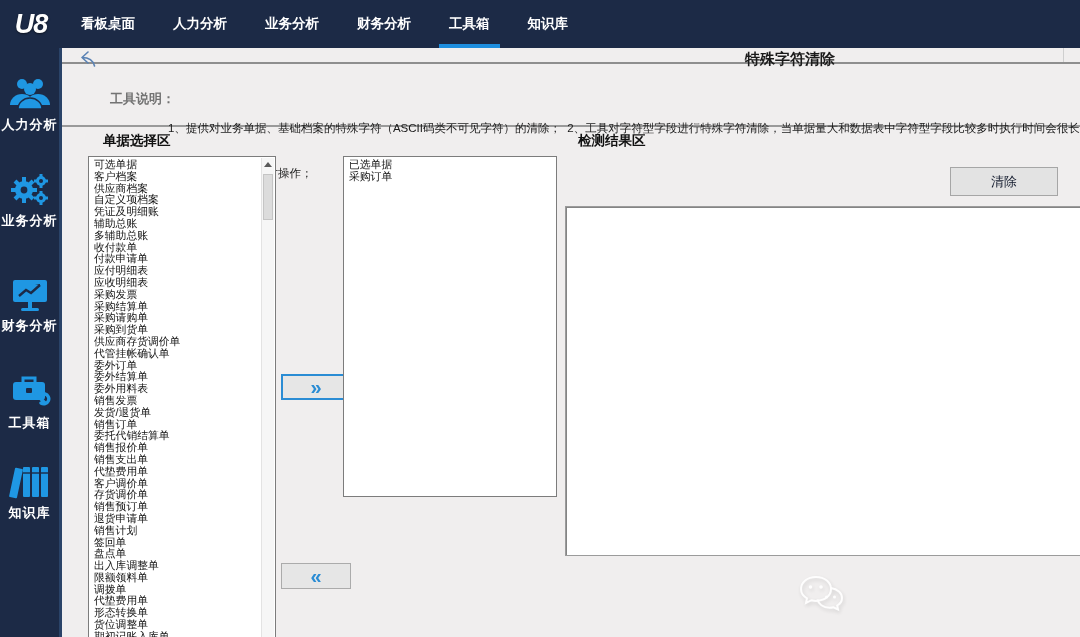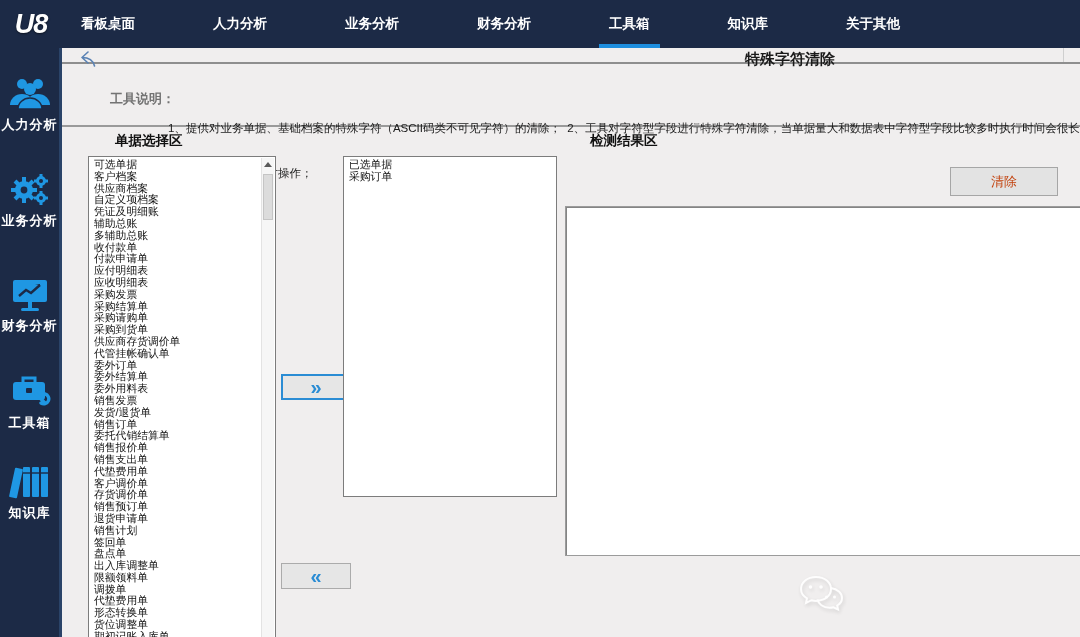--- a/index.html
+++ b/index.html
@@ -2,21 +2,21 @@
 <html><head>
 <meta charset="utf-8">
 <style>
   * { margin:0; padding:0; box-sizing:border-box; }
   html,body { width:1080px; height:637px; overflow:hidden; }
   body { position:relative; font-family:"Liberation Sans","DejaVu Sans",sans-serif; background:#f0eeee; }
 
   
   .topbar { position:absolute; left:0; top:0; width:1080px; height:48px; background:#1c2a46; display:flex; align-items:center; z-index:5; }
   .logo { width:62px; text-align:center; color:#fff; font-weight:800; font-style:italic; font-size:27px; letter-spacing:-1px; text-shadow:0 1px 2px rgba(0,0,0,.5); }
-  .tabs { display:flex; height:48px;gap:40px; }
+  .tabs { display:flex; height:48px; }
   .tab { color:#fff; font-size:13.5px; font-weight:700; padding:0 19px; height:48px; line-height:48px; position:relative; white-space:nowrap; cursor:pointer; }
   .tab.active::after { content:''; position:absolute; left:9px; right:9px; bottom:0; height:4px; background:#1e8ede; }
 
   
   .sidebar { position:absolute; left:0; top:48px; width:62px; height:589px; background:#1c2a46; border-right:3px solid #2a4368; z-index:4; }
   .side-item { position:absolute; left:0; width:59px; text-align:center; color:#fff; cursor:pointer; }
   .side-item .s-icon { height:42px; display:flex; align-items:center; justify-content:center; }
   .side-item .s-label { font-size:13px; font-weight:700; margin-top:1px; letter-spacing:1px; }
   .side-item:nth-child(1){ top:25px; }
   .side-item:nth-child(2){ top:121px; }
@@ -29,60 +29,59 @@
   .hdr::after { content:''; position:absolute; right:16px; top:0; bottom:0; width:1px; background:#cfcfcf; }
   .back-btn { position:absolute; left:18px; top:3px; width:18px; height:16px; cursor:pointer; }
   .page-title { position:absolute; left:578px; width:300px; top:2px; text-align:center; font-size:15px; font-weight:600; color:#1a1a1a; }
 
   
   .instr { position:absolute; left:62px; top:73px; right:0; height:54px; background:#f0eeee; border-bottom:2px solid #9a9a9a; }
   .instr-label { position:absolute; left:48px; top:17px; color:#737373; font-size:13px; font-weight:800; }
   .instr-lines { position:absolute; left:106px; top:18px; font-size:11.5px; color:#1a1a1a; line-height:15px; white-space:pre; }
 
   
-  .sec-title { position:absolute; font-size:13.5px; font-weight:800; color:#111;margin-left:12px; }
+  .sec-title { position:absolute; font-size:13.5px; font-weight:800; color:#111; }
   .sel-title { left:103px; top:132px; }
   .res-title { left:578px; top:132px; }
 
   
   .listbox { position:absolute; background:#fff; border:1px solid #7c7c7c; overflow:hidden; }
   .lb-available { left:88px; top:156px; width:188px; height:524px; }
   .lb-selected  { left:343px; top:156px; width:214px; height:341px; }
   .lb-items { padding:2px 0 0 5px; }
   .lb-item { height:11.8px; line-height:11.8px; font-size:10.8px; color:#111; white-space:nowrap; cursor:pointer; }
   .lb-scroll { position:absolute; right:1px; top:1px; bottom:1px; width:13px; background:#f6f6f6; border-left:1px solid #e3e3e3; }
   .lb-scroll .up { position:absolute; top:4px; left:2px; width:0; height:0; border-left:4px solid transparent; border-right:4px solid transparent; border-bottom:5px solid #5a5a5a; }
   .lb-scroll .thumb { position:absolute; top:16px; left:1px; width:10px; height:46px; background:#dcdcdc; border:1px solid #c5c5c5; }
 
   
   .move-btn { position:absolute; left:281px; width:70px; height:26px; background:#e6e6e6; display:flex; align-items:center; justify-content:center; font-size:20px; font-weight:800; color:#2a8cd4; cursor:pointer; line-height:1; }
   .move-right { top:374px; border:2px solid #2a8cd4; }
   .move-left  { top:563px; border:1px solid #ababab; }
 
   
-  .clear-btn { position:absolute; left:950px; top:167px; width:108px; height:29px; background:#e3e3e3; border:1px solid #a6a6a6; font-size:13px; color:#c2410c; display:flex; align-items:center; justify-content:center; cursor:pointer; }
+  .clear-btn { position:absolute; left:950px; top:167px; width:108px; height:29px; background:#e3e3e3; border:1px solid #a6a6a6; font-size:13px; color:#0f172a; display:flex; align-items:center; justify-content:center; cursor:pointer; }
   .result-box { position:absolute; left:565px; top:206px; width:515px; height:350px; background:#fff; border:1px solid #9b9b9b; border-right:none; box-shadow:inset 1px 1px 0 #848484; }
 
   
   .watermark { position:absolute; left:798px; top:567px; width:282px; height:62px; display:flex; align-items:center; gap:9px; color:rgba(255,255,255,.95); font-size:27px; font-weight:400; text-shadow:1px 2px 3px rgba(0,0,0,.20), -1px -1px 1px rgba(0,0,0,.06); pointer-events:none; }
   .wm-icon { flex:0 0 auto; opacity:.95; filter:drop-shadow(1px 2px 2px rgba(0,0,0,.15)); }
 </style>
 </head>
 <body>
 
 <div class="topbar">
   <div class="logo">U8</div>
   <nav class="tabs" id="tabs">
       <div class="tab">看板桌面</div>
       <div class="tab">人力分析</div>
       <div class="tab">业务分析</div>
       <div class="tab">财务分析</div>
       <div class="tab active">工具箱</div>
       <div class="tab">知识库</div>
-      <div class="tab">关于其他</div>
     </nav>
 </div>
 
 <aside class="sidebar" id="sidebar">
     <div class="side-item">
       <div class="s-icon">
         <svg width="42" height="36" viewBox="0 0 42 36" fill="#1f97e3">
           <circle cx="13" cy="8" r="5"></circle>
           <circle cx="29" cy="8" r="5"></circle>
           <circle cx="21" cy="13" r="6"></circle>

